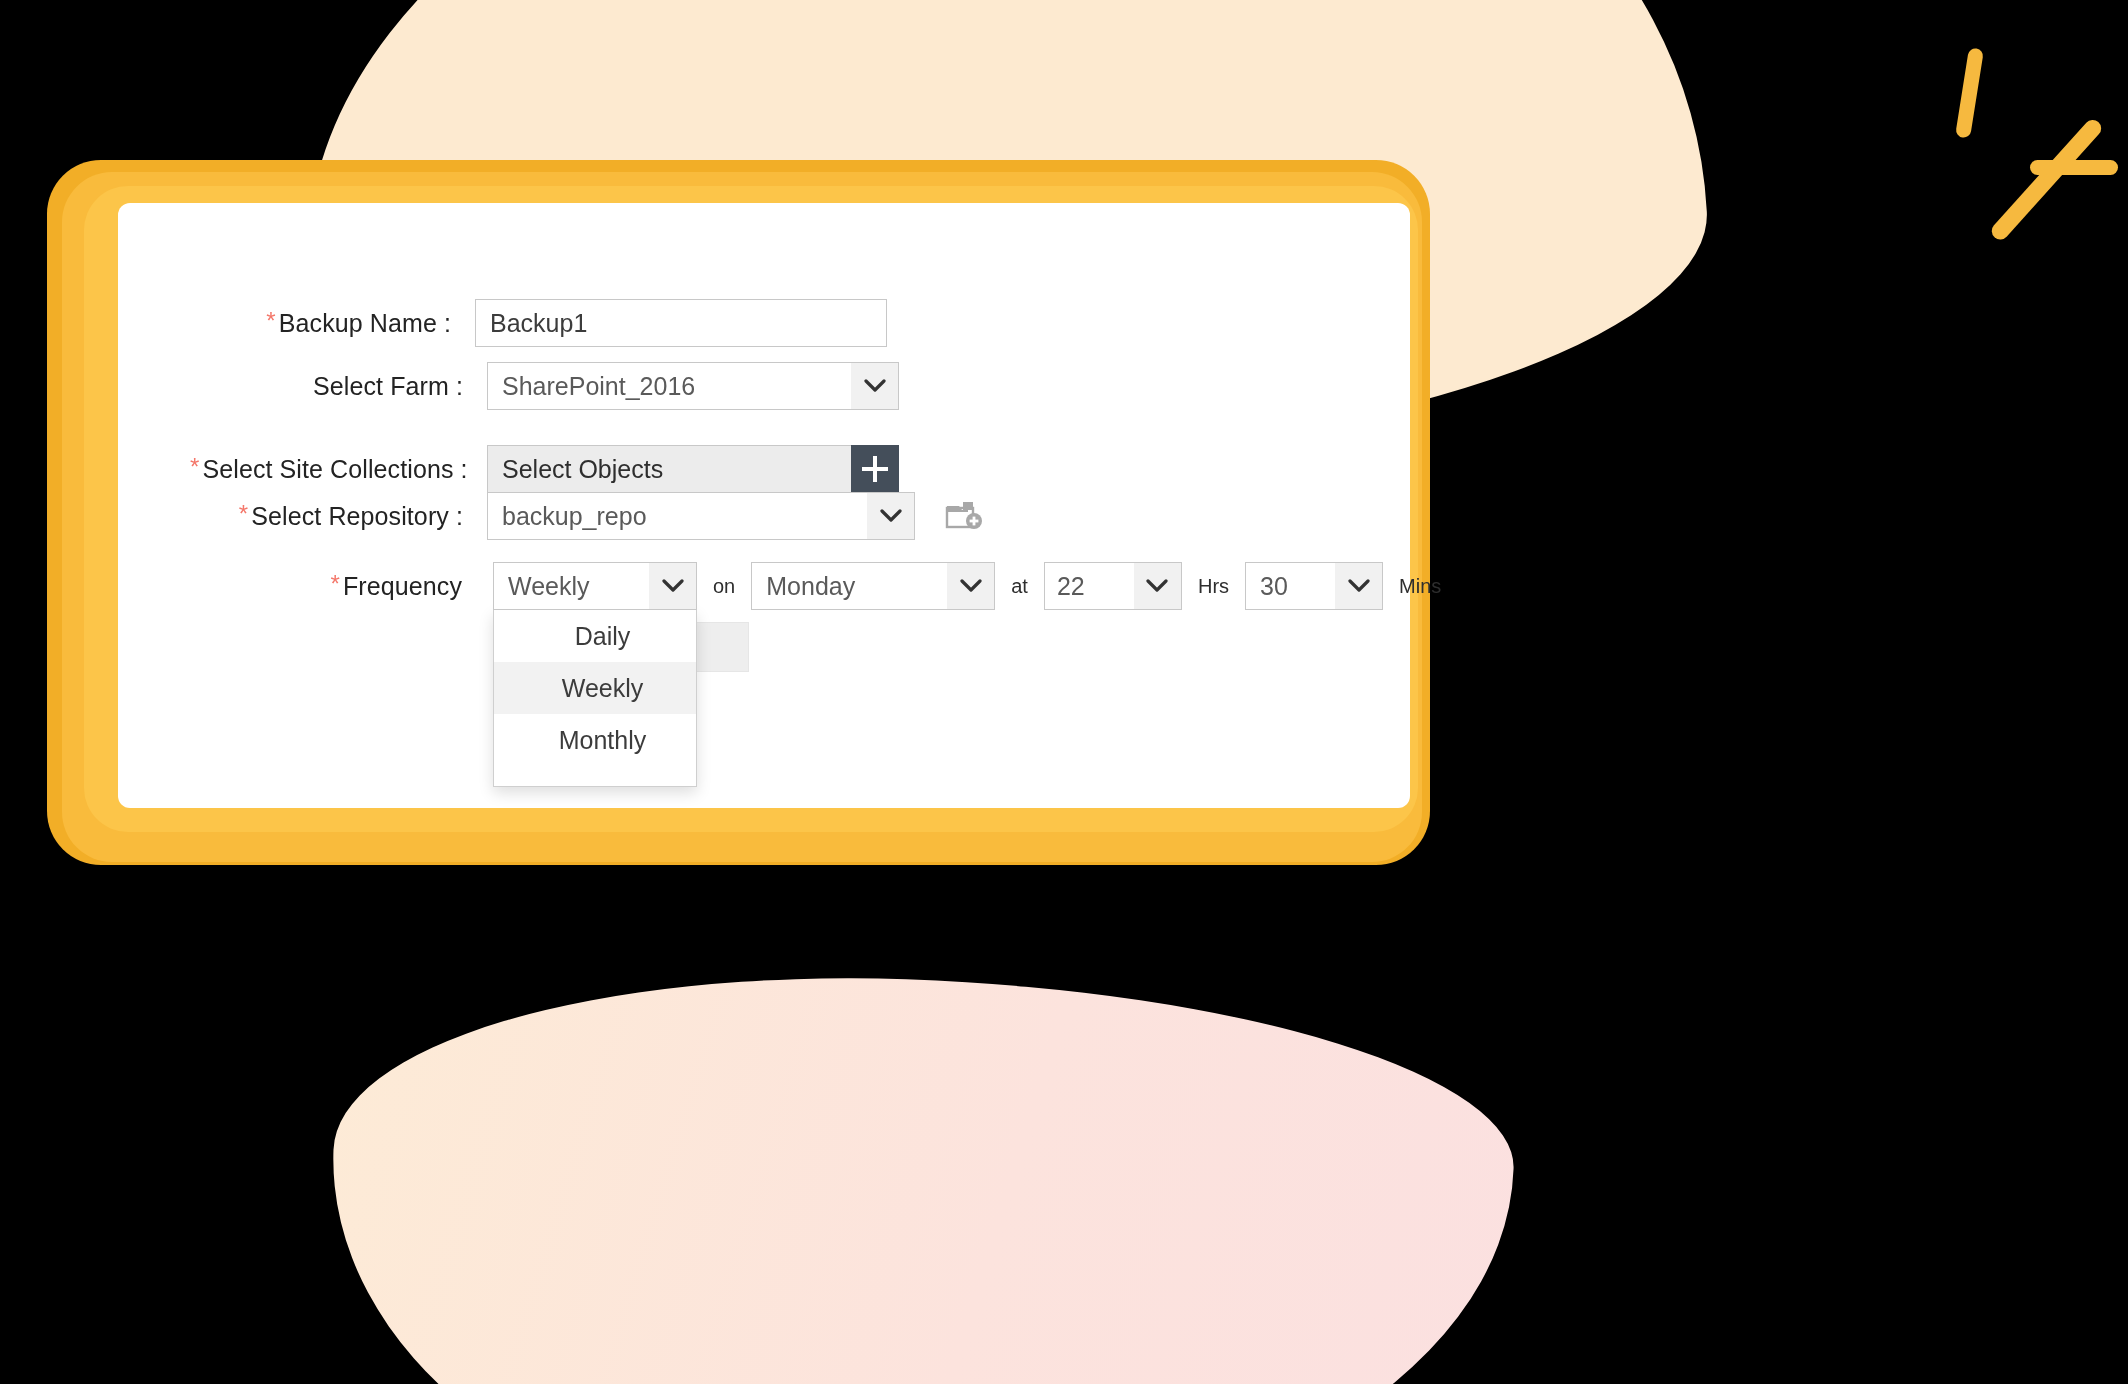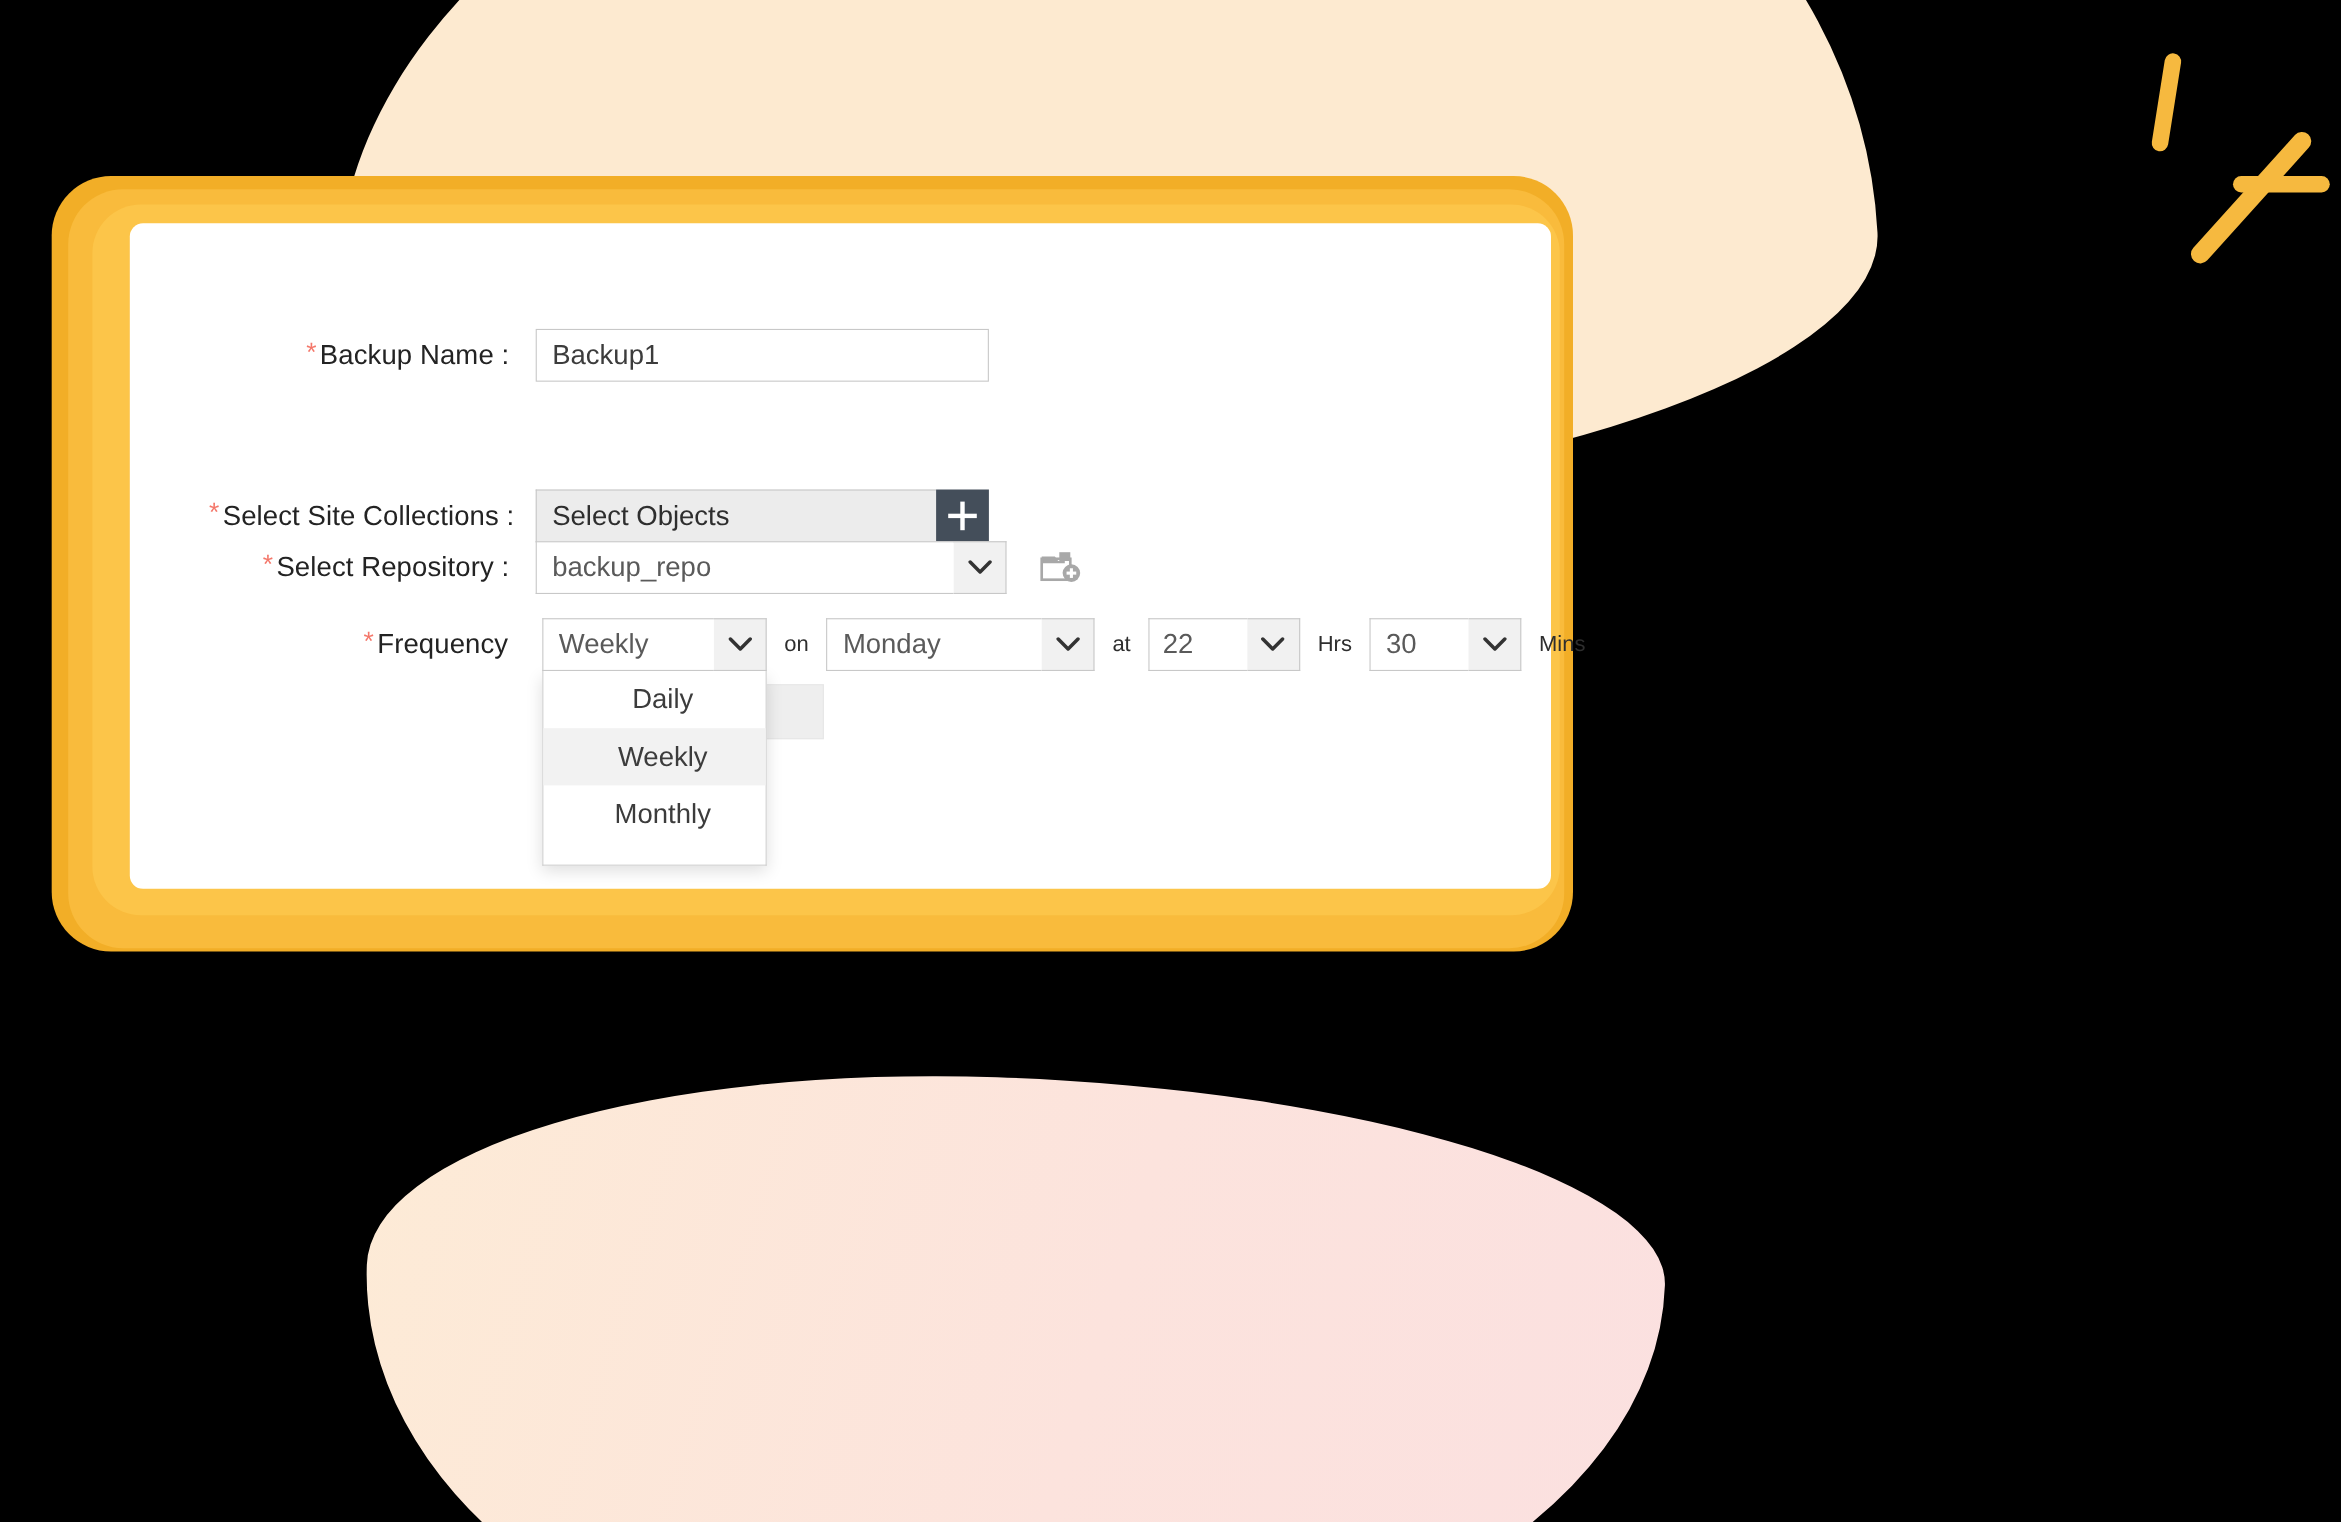--- a/index.html
+++ b/index.html
@@ -195,27 +195,38 @@
   <div class="dash dash-2"></div>
   <div class="dash dash-3"></div>
 
   <div class="frame-outer"></div>
   <div class="frame-mid"></div>
   <div class="frame-inner"></div>
   <div class="card"></div>
 
   <div class="form">
 
-    <div class="row" style="left:160px; top:96px;">
+    <div class="row" style="left:148px; top:96px;">
       <div class="label" style="width:185px;"><span class="req">*</span><span>Backup Name :</span></div>
       <div class="field" style="margin-left:24px;">
         <div class="textbox" style="width:412px;">Backup1</div>
       </div>
     </div>
 
+    <div class="row" style="left:160px; top:159px;">
+      <div class="label" style="width:185px;">Select Farm :</div>
+      <div class="field" style="margin-left:24px;">
+        <div class="textbox readonly" style="width:364px; border-right:none;">SharePoint_2016</div>
+        <div class="ddbtn">
+          <svg width="22" height="14" viewBox="0 0 22 14">
+              <path d="M2 2 L11 11 L20 2" stroke="#333" stroke-width="3.2" fill="none" stroke-linecap="round" stroke-linejoin="round"></path>
+            </svg>
+        </div>
+      </div>
+    </div>
 
     <div class="row" style="left:72px; top:242px;">
       <div class="label" style="width:273px;"><span class="req">*</span><span>Select Site Collections :</span></div>
       <div class="field" style="margin-left:24px;">
         <div class="textbox grey" style="width:364px; border-right:none;">Select Objects</div>
         <div class="plusbtn">
           <span class="plusbtn-in">
             <span class="bar-h"></span>
               <span class="bar-v"></span>
           </span>

